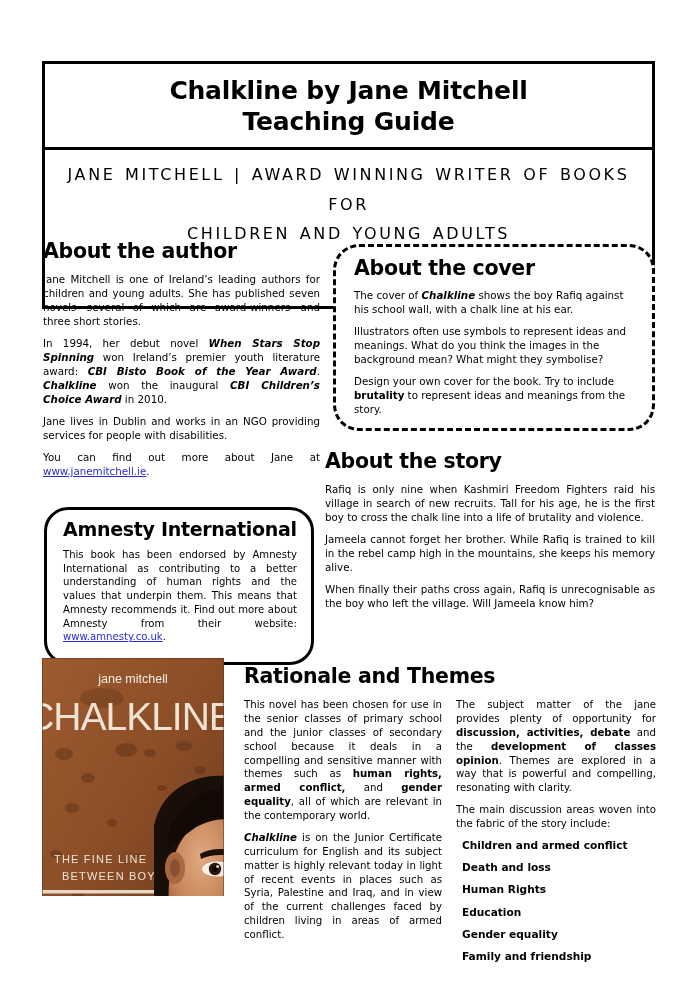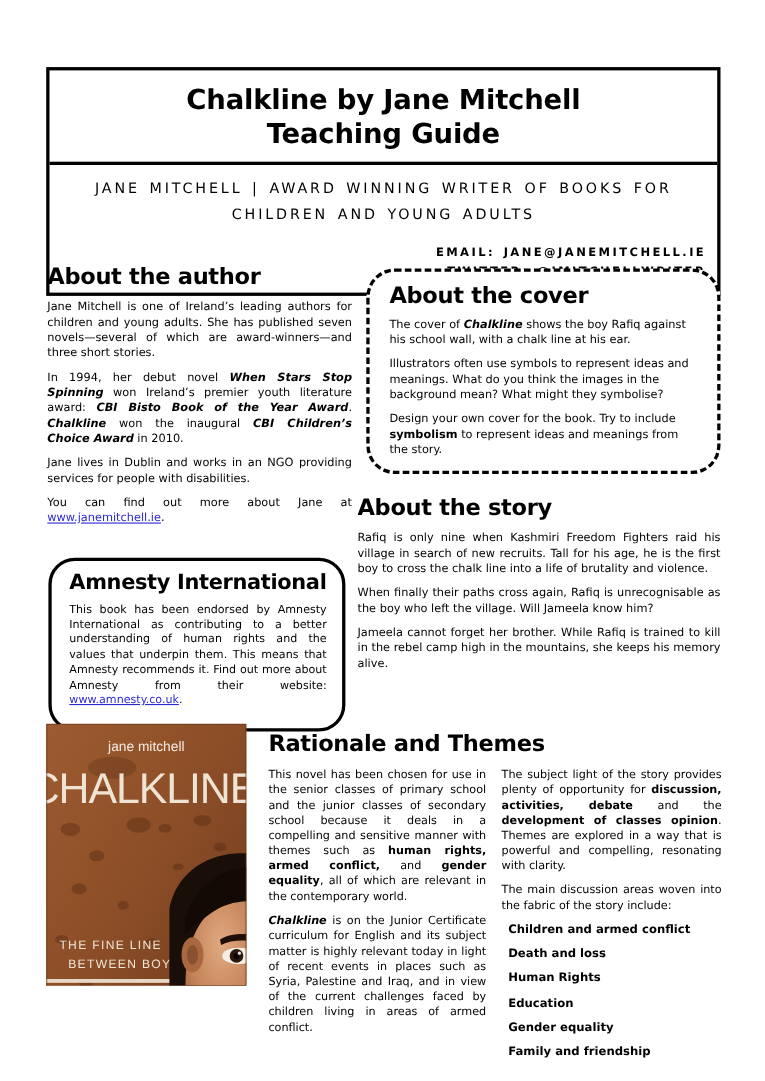--- a/index.html
+++ b/index.html
@@ -41,21 +41,21 @@
     font-family: "DejaVu Sans", sans-serif;
     font-weight: bold;
     font-size: 25px;
     line-height: 1.22;
     letter-spacing: -0.2px;
     border-bottom: 3px solid #000;
   }
   .header-sub {
     padding: 10px 12px 4px 12px;
     text-align: center;
-    font-size: 13px;
+    font-size: 16px;
     font-weight: 500;
     letter-spacing: 2.6px;
     line-height: 1.85;
     word-spacing: 2px;
   }
   .header-contact {
     padding: 10px 10px 9px 12px;
     text-align: right;
     font-size: 10.5px;
     font-weight: bold;
@@ -200,28 +200,28 @@
     <p class="body-txt">Jane Mitchell is one of Ireland’s leading authors for children and young adults. She has published seven novels—several of which are award-winners—and three short stories.</p>
     <p class="body-txt"><span>In 1994, her debut novel </span><span class="bi">When Stars Stop Spinning</span><span> won Ireland’s premier youth literature award: </span><span class="bi">CBI Bisto Book of the Year Award</span><span>. </span><span class="bi">Chalkline</span><span> won the inaugural </span><span class="bi">CBI Children’s Choice Award</span><span> in 2010.</span></p>
     <p class="body-txt">Jane lives in Dublin and works in an NGO providing services for people with disabilities.</p>
     <p class="body-txt"><span>You can find out more about Jane at </span><a class="link" href="#">www.janemitchell.ie</a><span>.</span></p>
   </div>
 
   <div class="cover-box">
     <h2 class="sec-h">About the cover</h2>
     <p class="body-txt"><span>The cover of </span><span class="bi">Chalkline</span><span> shows the boy Rafiq against his school wall, with a chalk line at his ear.</span></p>
     <p class="body-txt">Illustrators often use symbols to represent ideas and meanings. What do you think the images in the background mean? What might they symbolise?</p>
-    <p class="body-txt"><span>Design your own cover for the book. Try to include </span><b>symbolism</b><span> to represent ideas and meanings from the story.</span></p>
+    <p class="body-txt"><span>Design your own cover for the book. Try to include </span><b>brutality</b><span> to represent ideas and meanings from the story.</span></p>
   </div>
 
   <div class="story-sec">
     <h2 class="sec-h">About the story</h2>
     <p class="body-txt">Rafiq is only nine when Kashmiri Freedom Fighters raid his village in search of new recruits. Tall for his age, he is the first boy to cross the chalk line into a life of brutality and violence.</p>
+    <p class="body-txt">Jameela cannot forget her brother. While Rafiq is trained to kill in the rebel camp high in the mountains, she keeps his memory alive.</p>
     <p class="body-txt">When finally their paths cross again, Rafiq is unrecognisable as the boy who left the village. Will Jameela know him?</p>
-    <p class="body-txt">Jameela cannot forget her brother. While Rafiq is trained to kill in the rebel camp high in the mountains, she keeps his memory alive.</p>
   </div>
 
   <div class="amnesty-box">
     <h2 class="sec-h">Amnesty International</h2>
     <p class="body-txt"><span>This book has been endorsed by Amnesty International as contributing to a better understanding of human rights and the values that underpin them. This means that Amnesty recommends it. Find out more about Amnesty from their website: </span><a class="link" href="#">www.amnesty.co.uk</a><span>.</span></p>
   </div>
 
   <div class="cover-img">
     <svg width="182" height="285" viewBox="0 0 182 285" xmlns="http://www.w3.org/2000/svg">
       <defs>
@@ -303,21 +303,21 @@
   </div>
 
   <div class="rat-sec">
     <h2 class="sec-h">Rationale and Themes</h2>
     <div class="rat-cols">
       <div class="rat-col-l">
         <p class="body-txt"><span>This novel has been chosen for use in the senior classes of primary school and the junior classes of secondary school because it deals in a compelling and sensitive manner with themes such as </span><b>human rights, armed conflict,</b><span> and </span><b>gender equality</b><span>, all of which are relevant in the contemporary world.</span></p>
         <p class="body-txt"><span class="bi">Chalkline</span><span> is on the Junior Certificate curriculum for English and its subject matter is highly relevant today in light of recent events in places such as Syria, Palestine and Iraq, and in view of the current challenges faced by children living in areas of armed conflict.</span></p>
       </div>
       <div class="rat-col-r">
-        <p class="body-txt"><span>The subject light of the story provides plenty of opportunity for </span><b>discussion, activities, debate</b><span> and the </span><b>development of classes opinion</b><span>. Themes are explored in a way that is powerful and compelling, resonating with clarity.</span></p>
+        <p class="body-txt"><span>The subject matter of the jane provides plenty of opportunity for </span><b>discussion, activities, debate</b><span> and the </span><b>development of classes opinion</b><span>. Themes are explored in a way that is powerful and compelling, resonating with clarity.</span></p>
         <p class="body-txt">The main discussion areas woven into the fabric of the story include:</p>
         <div>
           <p class="theme-item">Children and armed conflict</p>
           <p class="theme-item">Death and loss</p>
           <p class="theme-item">Human Rights</p>
           <p class="theme-item">Education</p>
           <p class="theme-item">Gender equality</p>
           <p class="theme-item">Family and friendship</p>
         </div>
       </div>

